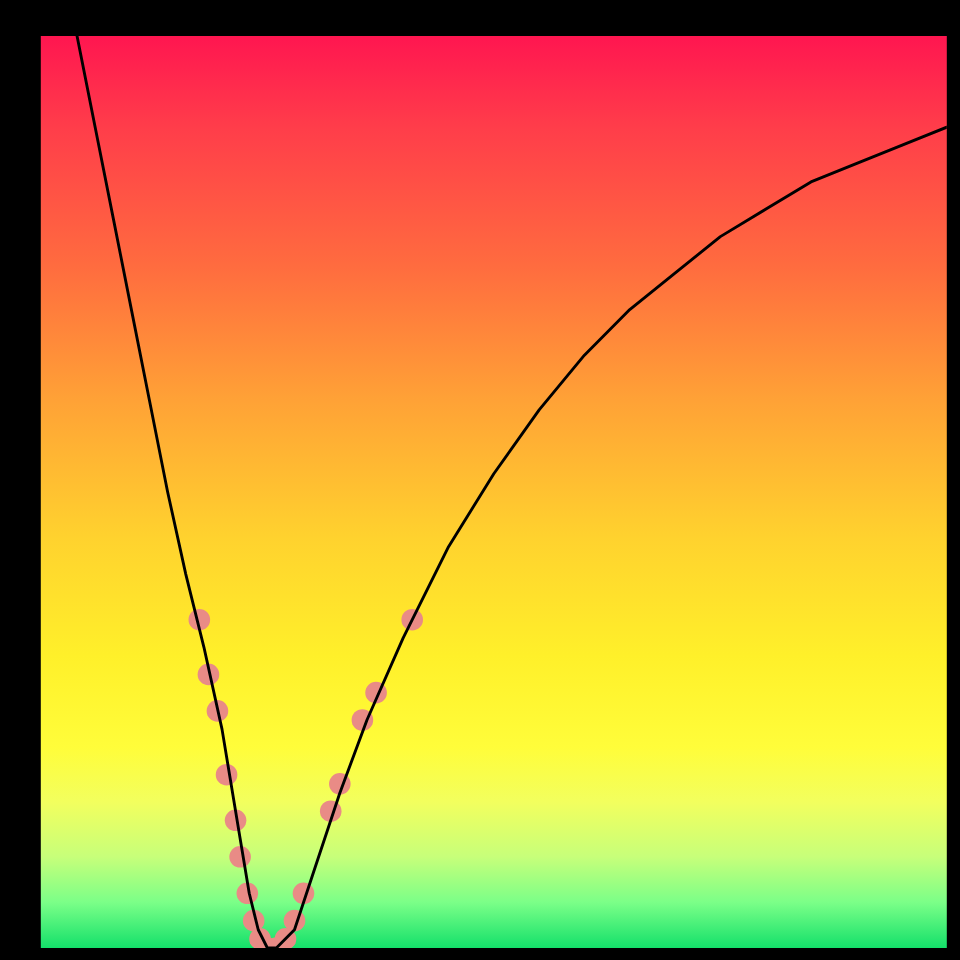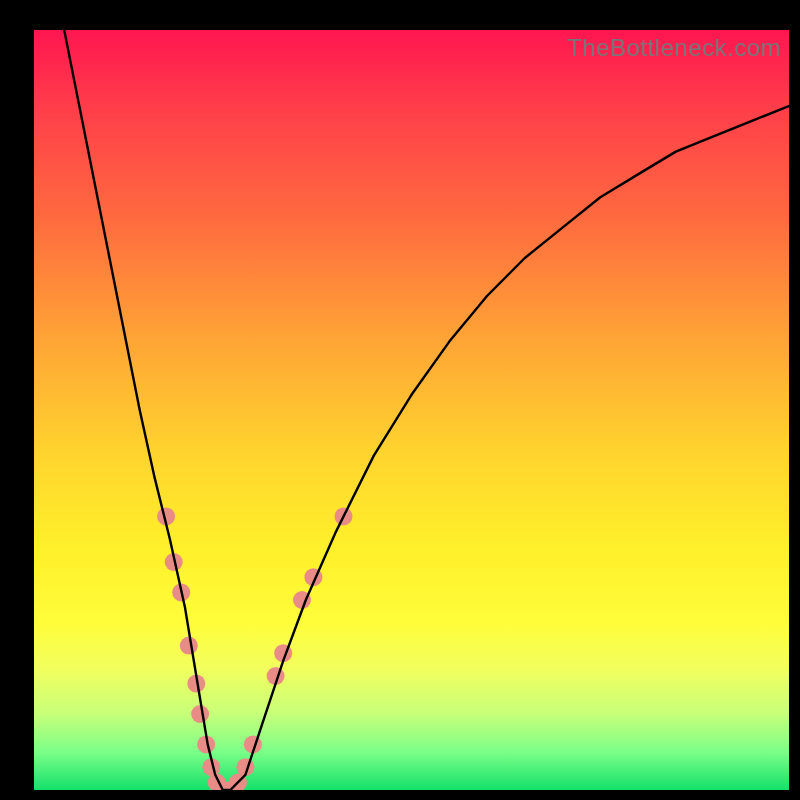--- a/index.html
+++ b/index.html
@@ -58,21 +58,20 @@
     height: 760px;
   }
 </style>
 </head>
 <body>
 
 <div class="frame">
 
   <div class="plot-outer">
 
-    <div class="watermark">TheBottleneck.com</div>
 
     <svg class="overlay" viewBox="0 0 755 760" preserveAspectRatio="none">
       <g id="markers-group">
           <circle cx="132.1" cy="486.4" r="9" fill="#e98b86"></circle>
           <circle cx="139.7" cy="532.0" r="9" fill="#e98b86"></circle>
           <circle cx="147.2" cy="562.4" r="9" fill="#e98b86"></circle>
           <circle cx="154.8" cy="615.6" r="9" fill="#e98b86"></circle>
           <circle cx="162.3" cy="653.6" r="9" fill="#e98b86"></circle>
           <circle cx="166.1" cy="684.0" r="9" fill="#e98b86"></circle>
           <circle cx="172.1" cy="714.4" r="9" fill="#e98b86"></circle>

